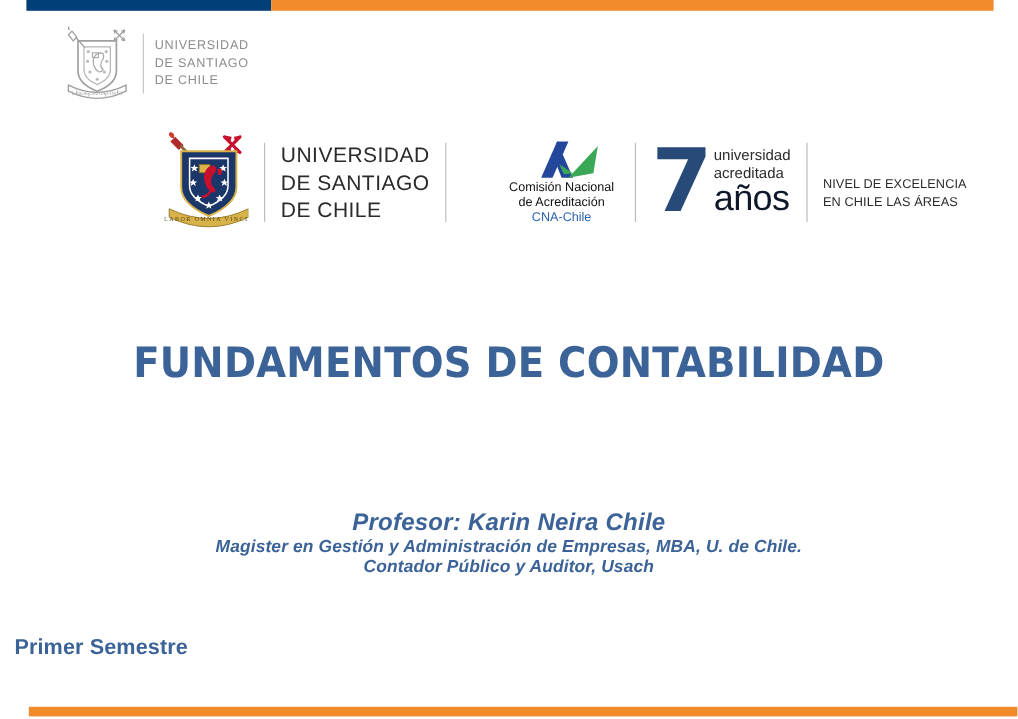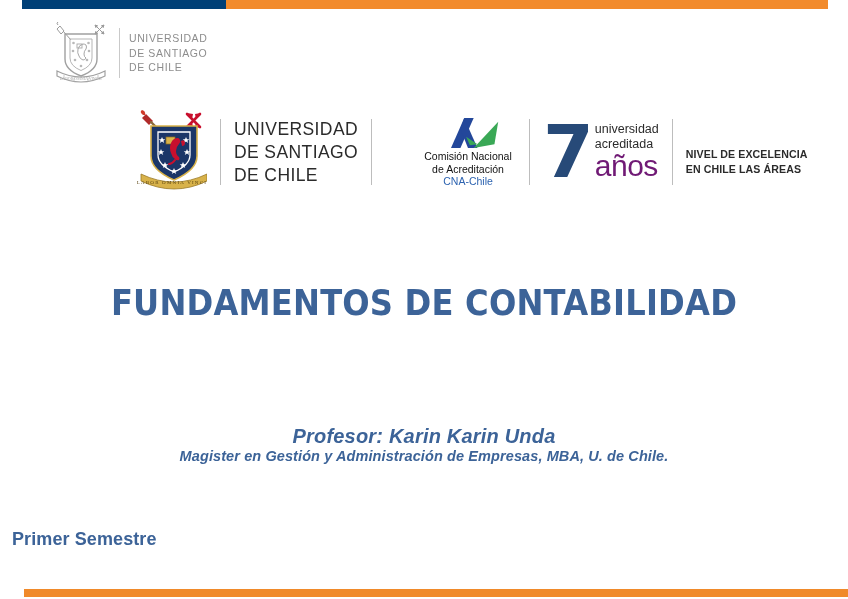--- a/index.html
+++ b/index.html
@@ -136,27 +136,27 @@
   }
   #years-words .small {
     font-size: 12.5px;
     line-height: 14.5px;
     color: #2b2b2b;
   }
   #years-words .big {
     font-size: 30px;
     font-weight: normal;
     line-height: 30px;
-    color: #701a75;
+    color: #0f172a;
     letter-spacing: -0.5px;
   }
 
   #excellence-text {
     font-size: 10.6px;
-    font-weight: bold;
+    font-weight: normal;
     line-height: 15px;
     color: #2b2b2b;
     letter-spacing: 0.1px;
     white-space: nowrap;
     margin-top: 20px;
   }
 
   
   #main-title {
     position: absolute;
@@ -352,17 +352,18 @@
 
   <span id="excellence-text">
     <div>NIVEL DE EXCELENCIA</div>
     <div>EN CHILE LAS ÁREAS</div>
   </span>
 </div>
 
 <div id="main-title">FUNDAMENTOS DE CONTABILIDAD</div>
 
 <div id="professor-block">
-  <div id="professor-name">Profesor: Karin Karin Unda</div>
+  <div id="professor-name">Profesor: Karin Neira Chile</div>
   <div id="professor-degree-1">Magister en Gestión y Administración de Empresas, MBA, U. de Chile.</div>
+  <div id="professor-degree-2">Contador Público y Auditor, Usach</div>
 </div>
 
 <div id="semester-text">Primer Semestre</div>
 
 </body></html>

